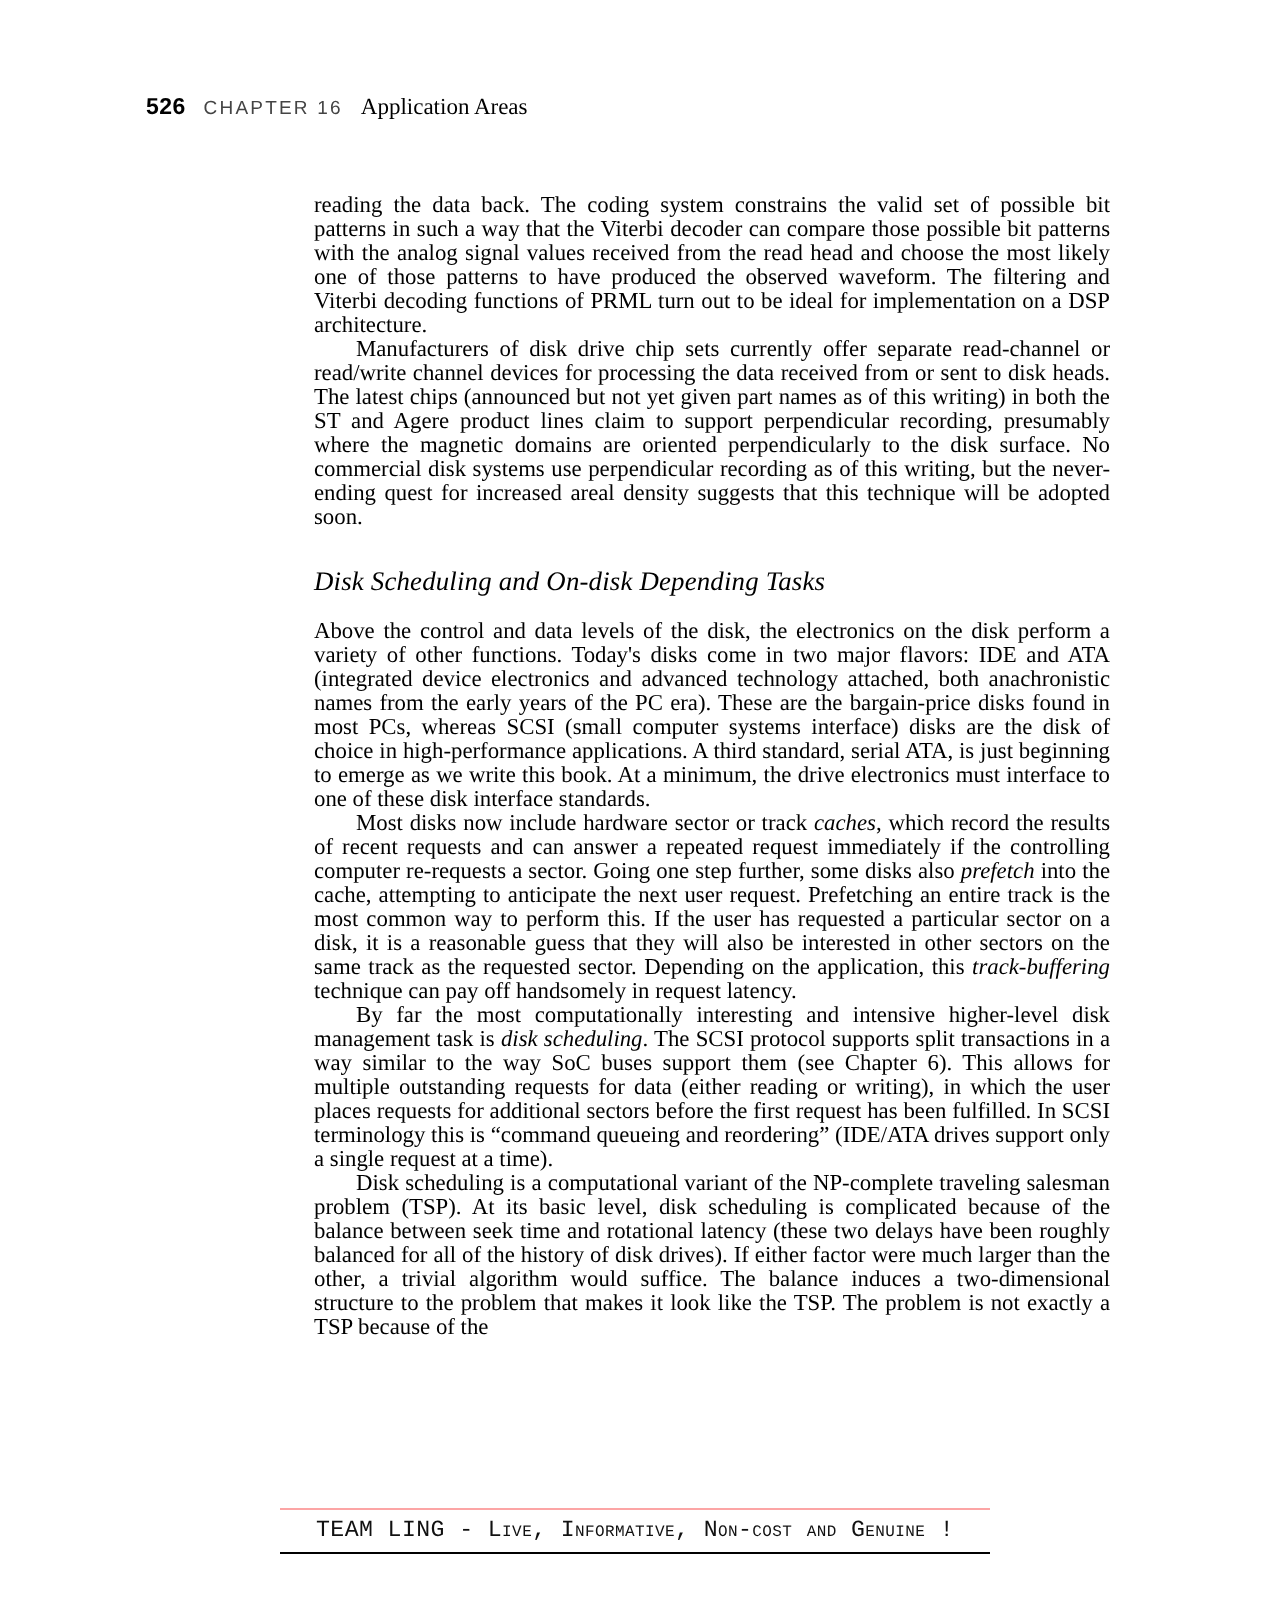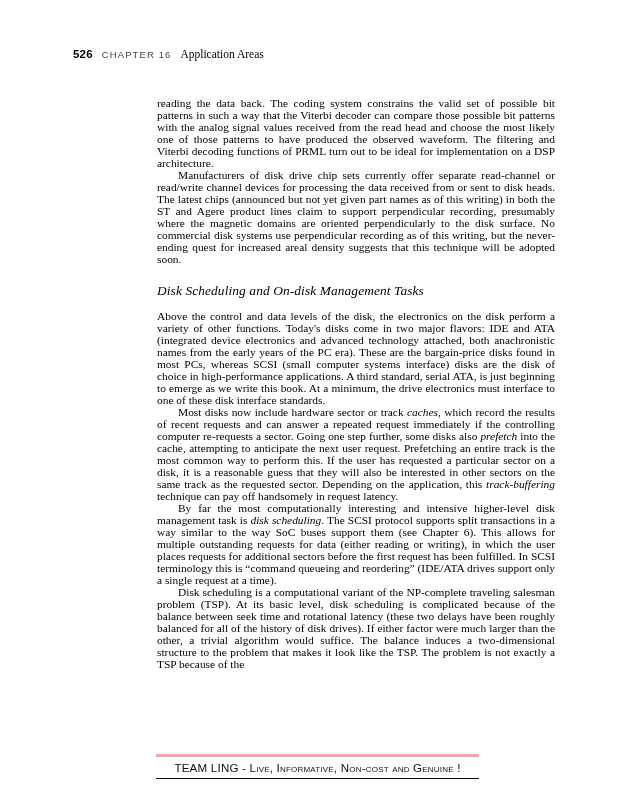--- a/index.html
+++ b/index.html
@@ -81,25 +81,25 @@
   em { font-style: italic; }
   .footer {
     position: absolute;
     left: 0;
     top: 754px;
     width: 635px;
     text-align: center;
   }
   .footer-inner {
     display: inline-block;
-    font-family: Liberation Sans, sans-serif;
+    font-family: Liberation Mono, monospace;
     font-size: 11.6px;
     letter-spacing: 0.2px;
     color: #111111;
-    border-top: 3px solid #fca5a5;
+    border-top: 1px solid #fca5a5;
     border-bottom: 1px solid #000000;
     padding: 4px 18px 4px 18px;
     font-variant: small-caps;
   }
 </style>
 </head>
 <body>
 
 <div class="page">
 
@@ -108,21 +108,21 @@
     <span class="chaplabel">CHAPTER 16</span>
     <span class="chaptitle">Application Areas</span>
   </div>
 
   <div class="content">
 
     <p class="body noindent">reading the data back. The coding system constrains the valid set of possible bit patterns in such a way that the Viterbi decoder can compare those possible bit patterns with the analog signal values received from the read head and choose the most likely one of those patterns to have produced the observed waveform. The filtering and Viterbi decoding functions of PRML turn out to be ideal for implementation on a DSP architecture.</p>
 
     <p class="body">Manufacturers of disk drive chip sets currently offer separate read-channel or read/write channel devices for processing the data received from or sent to disk heads. The latest chips (announced but not yet given part names as of this writing) in both the ST and Agere product lines claim to support perpendicular recording, presumably where the magnetic domains are oriented perpendicularly to the disk surface. No commercial disk systems use perpendicular recording as of this writing, but the never-ending quest for increased areal density suggests that this technique will be adopted soon.</p>
 
-    <h2 class="section">Disk Scheduling and On-disk Management Tasks</h2>
+    <h2 class="section">Disk Scheduling and On-disk Depending Tasks</h2>
 
     <p class="body noindent">Above the control and data levels of the disk, the electronics on the disk perform a variety of other functions. Today's disks come in two major flavors: IDE and ATA (integrated device electronics and advanced technology attached, both anachronistic names from the early years of the PC era). These are the bargain-price disks found in most PCs, whereas SCSI (small computer systems interface) disks are the disk of choice in high-performance applications. A third standard, serial ATA, is just beginning to emerge as we write this book. At a minimum, the drive electronics must interface to one of these disk interface standards.</p>
 
     <p class="body">
       <span>Most disks now include hardware sector or track </span><em>caches</em><span>, which record the results of recent requests and can answer a repeated request immediately if the controlling computer re-requests a sector. Going one step further, some disks also </span><em>prefetch</em><span> into the cache, attempting to anticipate the next user request. Prefetching an entire track is the most common way to perform this. If the user has requested a particular sector on a disk, it is a reasonable guess that they will also be interested in other sectors on the same track as the requested sector. Depending on the application, this </span><em>track-buffering</em><span> technique can pay off handsomely in request latency.</span>
     </p>
 
     <p class="body">
       <span>By far the most computationally interesting and intensive higher-level disk management task is </span><em>disk scheduling</em><span>. The SCSI protocol supports split transactions in a way similar to the way SoC buses support them (see Chapter 6). This allows for multiple outstanding requests for data (either reading or writing), in which the user places requests for additional sectors before the first request has been fulfilled. In SCSI terminology this is “command queueing and reordering” (IDE/ATA drives support only a single request at a time).</span>
     </p>

